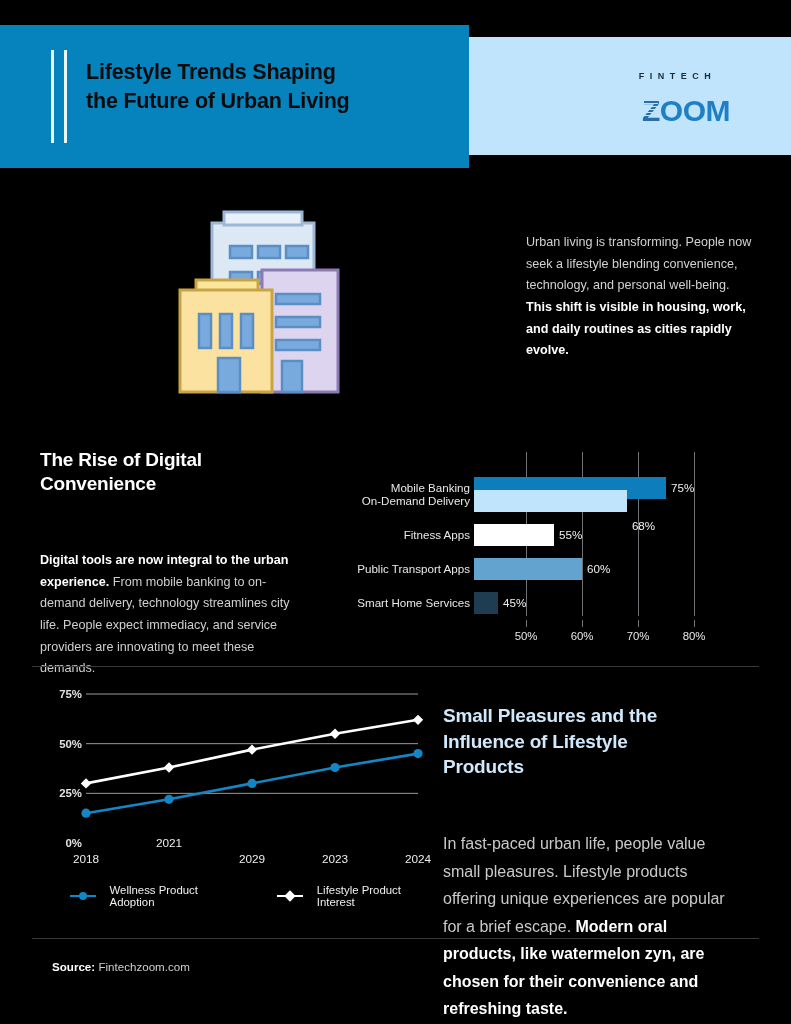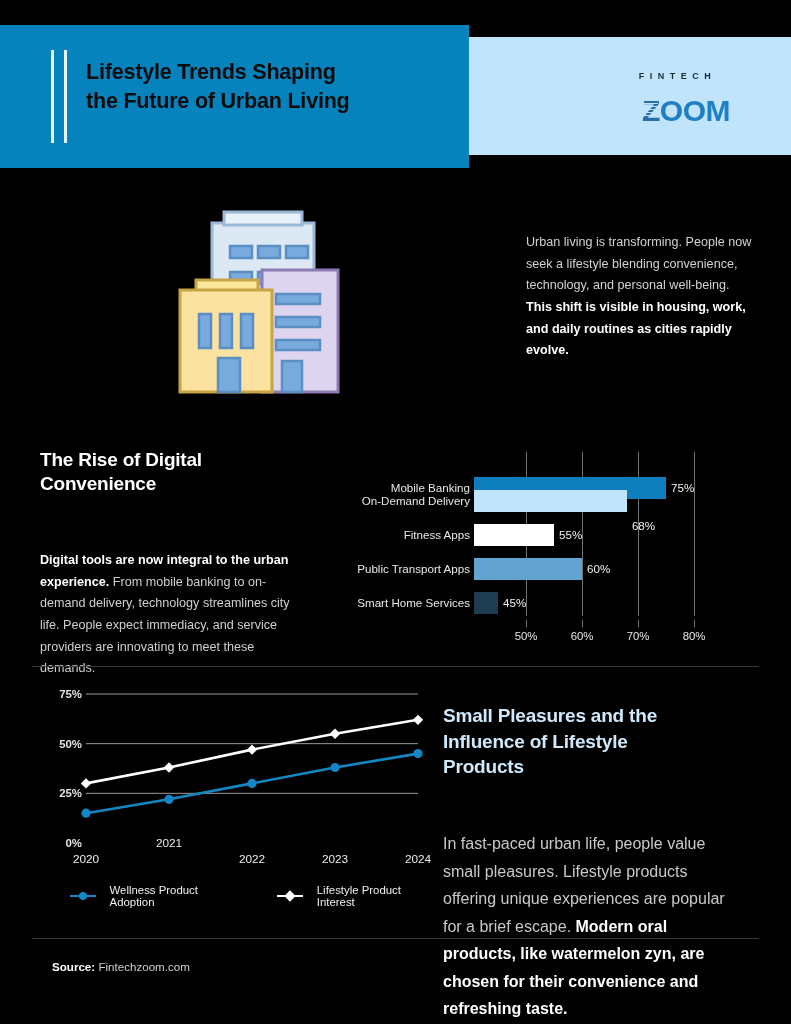--- a/index.html
+++ b/index.html
@@ -201,23 +201,23 @@
         <polygon points="305,48.53333333333333 310.2,53.733333333333334 305,58.93333333333334 299.8,53.733333333333334" fill="#ffffff"></polygon>
         <polygon points="388,34.626666666666665 393.2,39.82666666666667 388,45.02666666666667 382.8,39.82666666666667" fill="#ffffff"></polygon>
       </svg>
     <div id="lc-ylabs">
         <div class="lc-ylab" style="top: 163px;">0%</div>
         <div class="lc-ylab" style="top: 113.333px;">25%</div>
         <div class="lc-ylab" style="top: 63.6667px;">50%</div>
         <div class="lc-ylab" style="top: 14px;">75%</div>
       </div>
     <div id="lc-xlabs">
-        <div class="lc-xlab" style="left: 56px; top: 172px;">2020</div>
+        <div class="lc-xlab" style="left: 56px; top: 172px;">2018</div>
         <div class="lc-xlab" style="left: 139px; top: 156px;">2021</div>
-        <div class="lc-xlab" style="left: 222px; top: 172px;">2022</div>
+        <div class="lc-xlab" style="left: 222px; top: 172px;">2029</div>
         <div class="lc-xlab" style="left: 305px; top: 172px;">2023</div>
         <div class="lc-xlab" style="left: 388px; top: 172px;">2024</div>
       </div>
     <div class="lc-legend" id="lc-legend">
         <div class="lg-item">
           <div class="lg-swatch">
             <div class="ln" style="background: rgb(19, 135, 198);"></div>
             <div class="mk" style="background: rgb(19, 135, 198); border-radius: 50%;"></div>
           </div>
           <span>Wellness Product Adoption</span>

